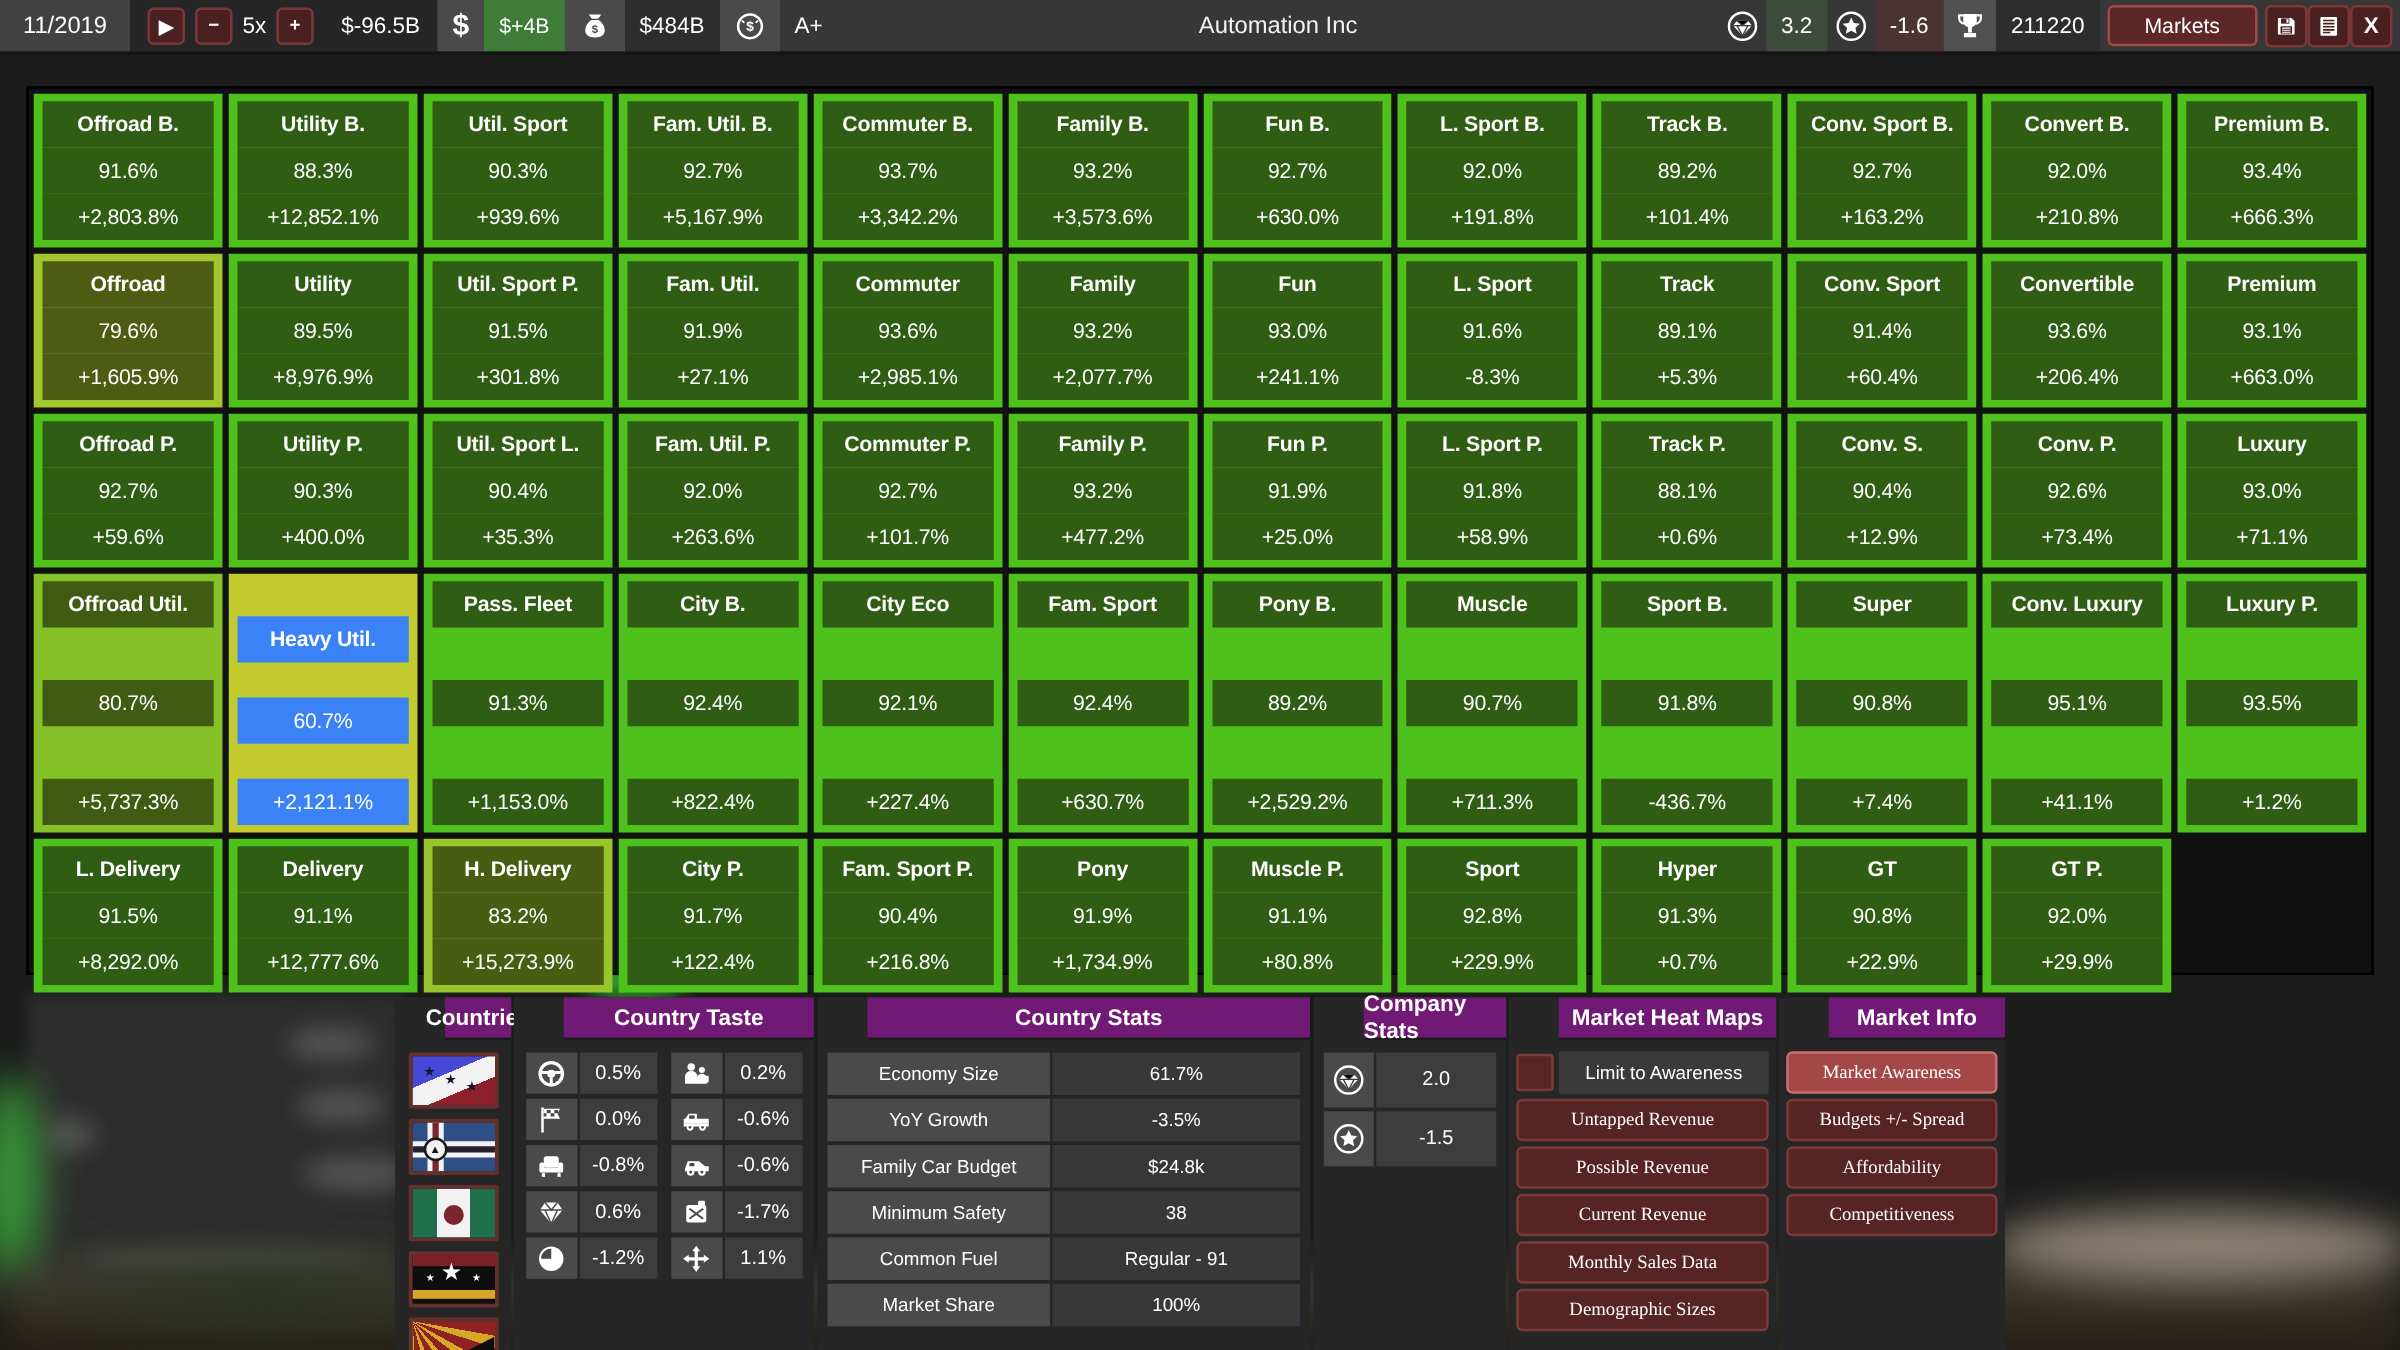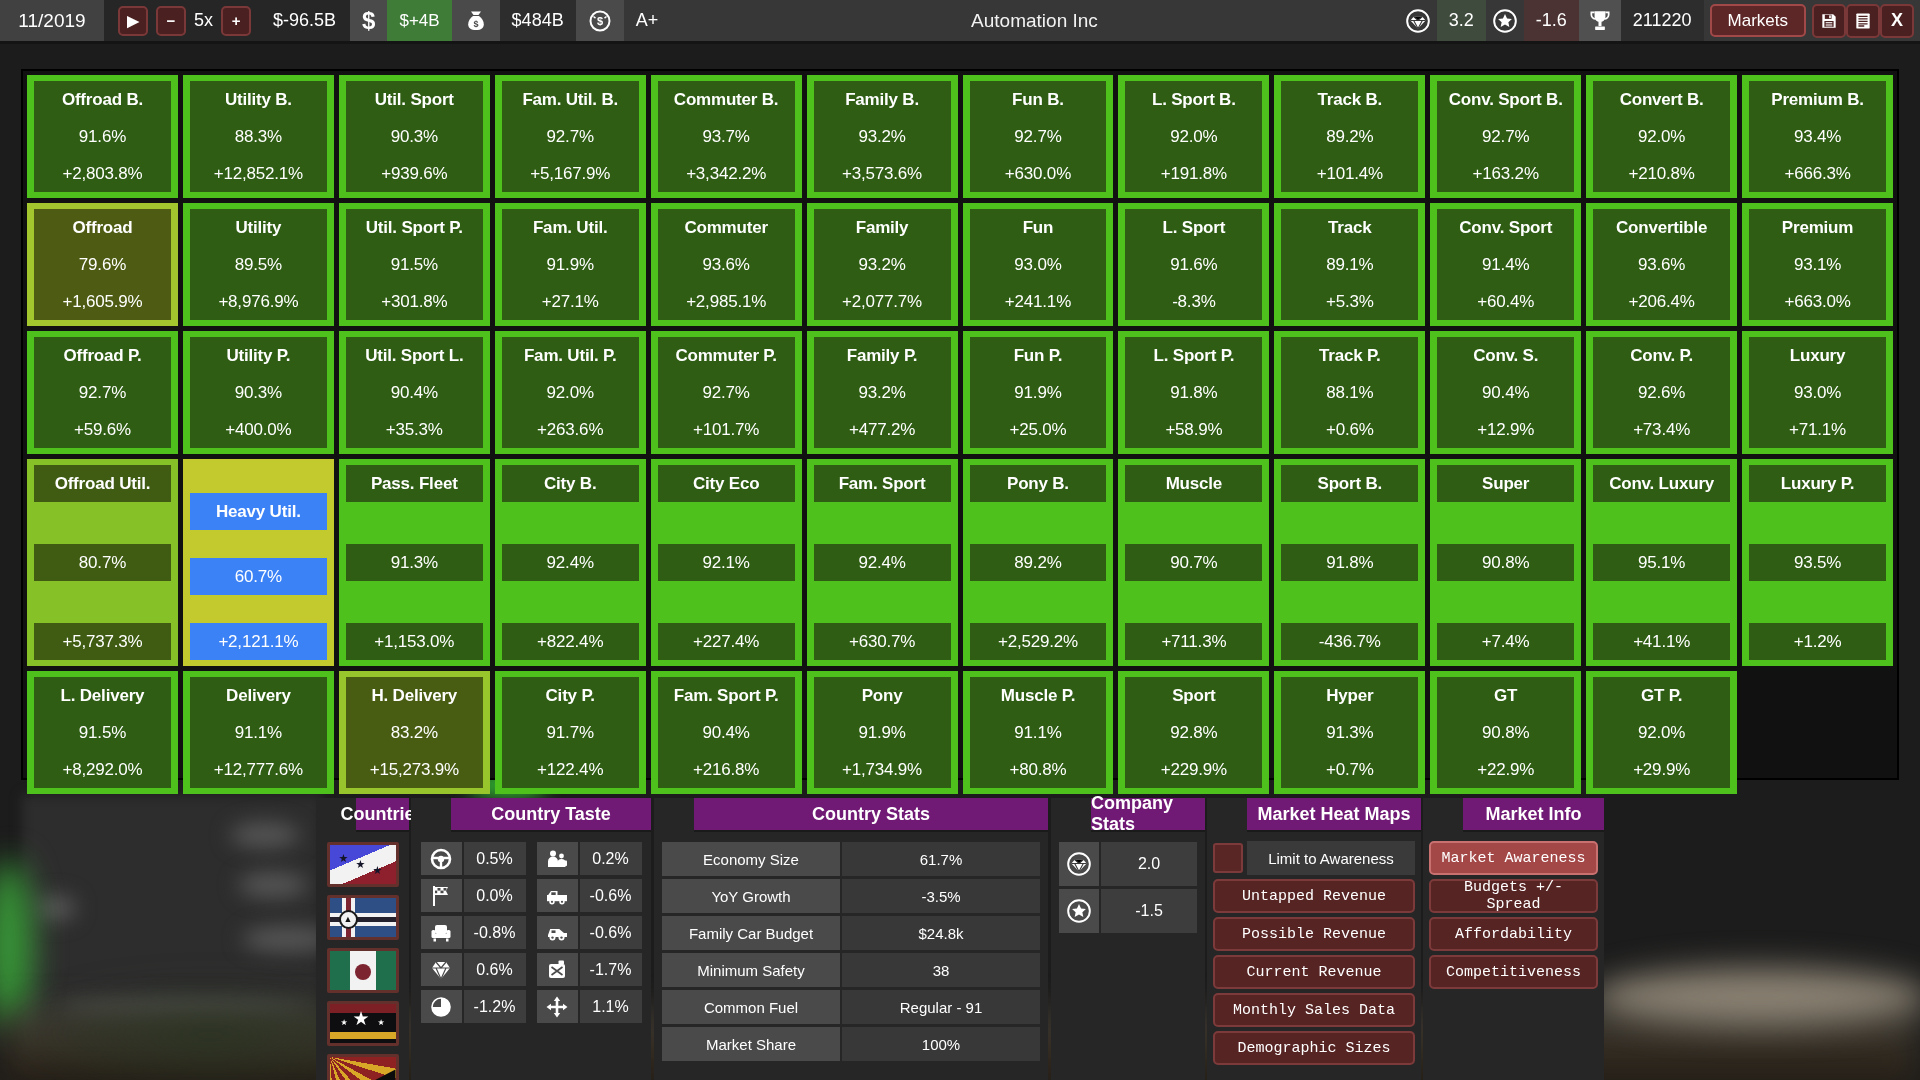--- a/index.html
+++ b/index.html
@@ -32,21 +32,21 @@
   .tb-dark{background:#2d2d2d;}
   .tb-income{background:#3e7c38;font-size:17px;}
   .tb-greenish{background:#3f4b3c;}
   .tb-reddish{background:#4b3333;}
   .tb-trophybox{background:#505050;padding:0 8px;}
   .tb-title{flex:1;display:flex;align-items:center;justify-content:center;font-size:19px;color:#f2f2f2;}
   .tb-icon{display:flex;align-items:center;justify-content:center;padding:0 6px;}
   .tb-icon svg,.tb-trophybox svg{width:26px;height:26px;}
   .tb-light svg{width:24px;height:24px;}
   .markets-btn{margin:4px 6px;border-radius:5px;background:#5e2727;border:2px solid #a14848;color:#fff;
-    font-size:17px;padding:0 16px;cursor:pointer;font-family:inherit;}
+    font-size:17px;padding:0 28px;cursor:pointer;font-family:inherit;}
   .tb-dollar{font-size:24px;font-weight:bold;background:#4a4a4a;}
 
   
   .market-grid{position:absolute;left:21px;top:69px;width:1878px;height:711px;background:#111;
     border:2px solid #000;padding:4px;display:grid;grid-template-columns:repeat(12,1fr);
     grid-template-rows:repeat(5,1fr);gap:5px;}
   .cell{display:flex;flex-direction:column;justify-content:space-between;padding:6px 7px;cursor:pointer;}
   .cell .ibox{height:37px;display:flex;align-items:center;justify-content:center;
     font-size:17px;letter-spacing:-0.2px;white-space:nowrap;}
   .cell .t{font-weight:bold;}
@@ -83,21 +83,21 @@
   .comp-row{display:flex;gap:2px;height:44px;}
   .comp-icon{width:40px;background:#4a4a4a;display:flex;align-items:center;justify-content:center;}
   .comp-icon svg{width:26px;height:26px;}
   .comp-val{flex:1;background:#3d3d3d;display:flex;align-items:center;justify-content:center;font-size:16px;}
 
   .hm-body{display:flex;flex-direction:column;gap:4px;padding:9px 6px;}
   .hm-first{display:flex;align-items:center;gap:4px;height:34px;}
   .checkbox{width:30px;height:30px;background:#5a2525;border:2px solid #7d3a3a;border-radius:3px;cursor:pointer;flex:none;}
   .hm-label{flex:1;height:34px;background:#3a3a3a;display:flex;align-items:center;justify-content:center;font-size:15px;}
   .red-btn{height:34px;border-radius:5px;background:#572424;border:2px solid #7d3a3a;color:#fff;
-    font-size:15px;cursor:pointer;font-family:Liberation Mono, monospace;display:flex;align-items:center;justify-content:center;width:100%;}
+    font-size:15px;cursor:pointer;font-family:Liberation Serif, serif;display:flex;align-items:center;justify-content:center;width:100%;}
   .red-btn.selected{background:#a34747;border-color:#c97070;}
 </style>
 </head>
 <body>
 
 <div class="backdrop">
   <div class="blob bd-panel"></div>
   <div class="bd-spot" style="position:absolute;left:230px;top:822px;"></div>
   <div class="bd-spot" style="position:absolute;left:238px;top:872px;"></div>
   <div class="bd-spot" style="position:absolute;left:242px;top:926px;width:90px;"></div>

